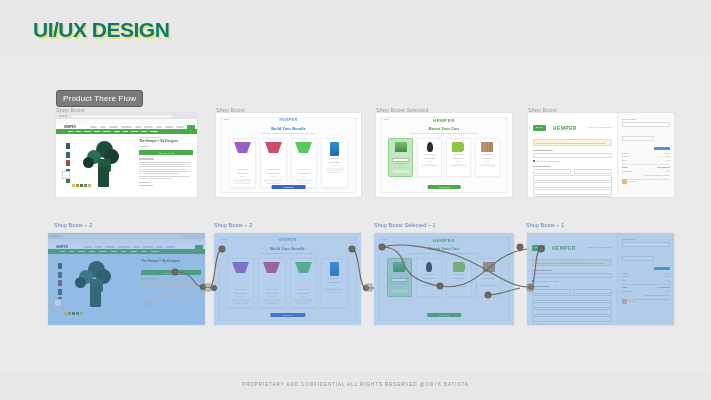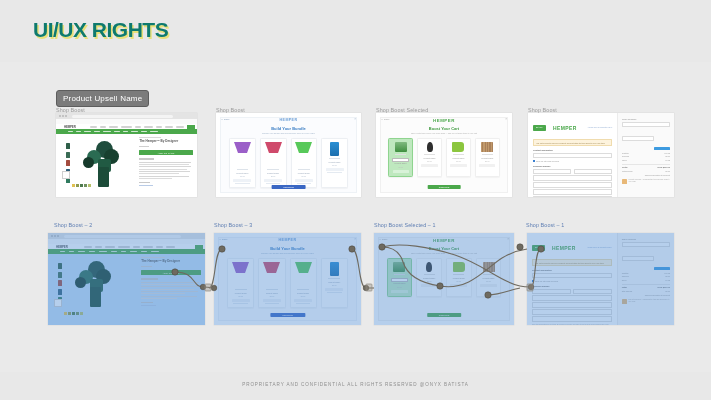--- a/index.html
+++ b/index.html
@@ -177,25 +177,25 @@
   .footer{
     position:absolute;left:0;right:0;top:382px;text-align:center;
     font-size:4.6px;letter-spacing:0.9px;color:#8e8e8e;
   }
 </style>
 </head>
 <body>
 
 <div class="board">
 
-  <div class="logo">UI/UX RIGHTS</div>
+  <div class="logo">UI/UX DESIGN</div>
 
   <div class="canvas"></div>
 
-  <div class="flow-chip">Product Upsell Name</div>
+  <div class="flow-chip">Product There Flow</div>
 
   <div class="frame-label" style="left:56px;top:107px;">Shop Boost</div>
   <div class="frame-label" style="left:216px;top:107px;">Shop Boost</div>
   <div class="frame-label" style="left:376px;top:107px;">Shop Boost Selected</div>
   <div class="frame-label" style="left:528px;top:107px;">Shop Boost</div>
 
   <div class="frame" style="left:56px;top:113px;width:141px;height:84px;">
     <div class="mk">
       <div class="browserbar">
         <span class="dot" style="left:3px;"></span>

